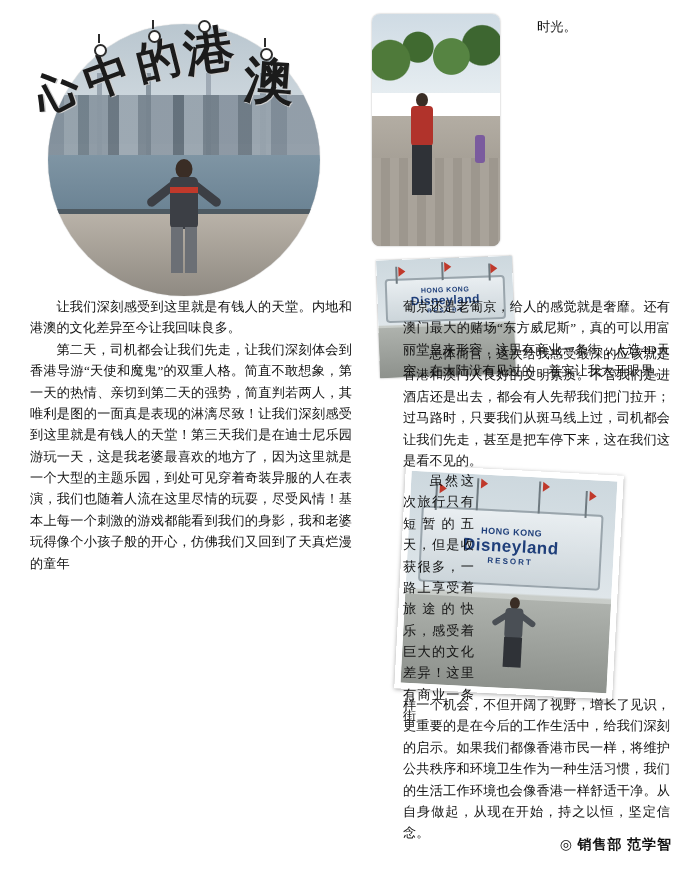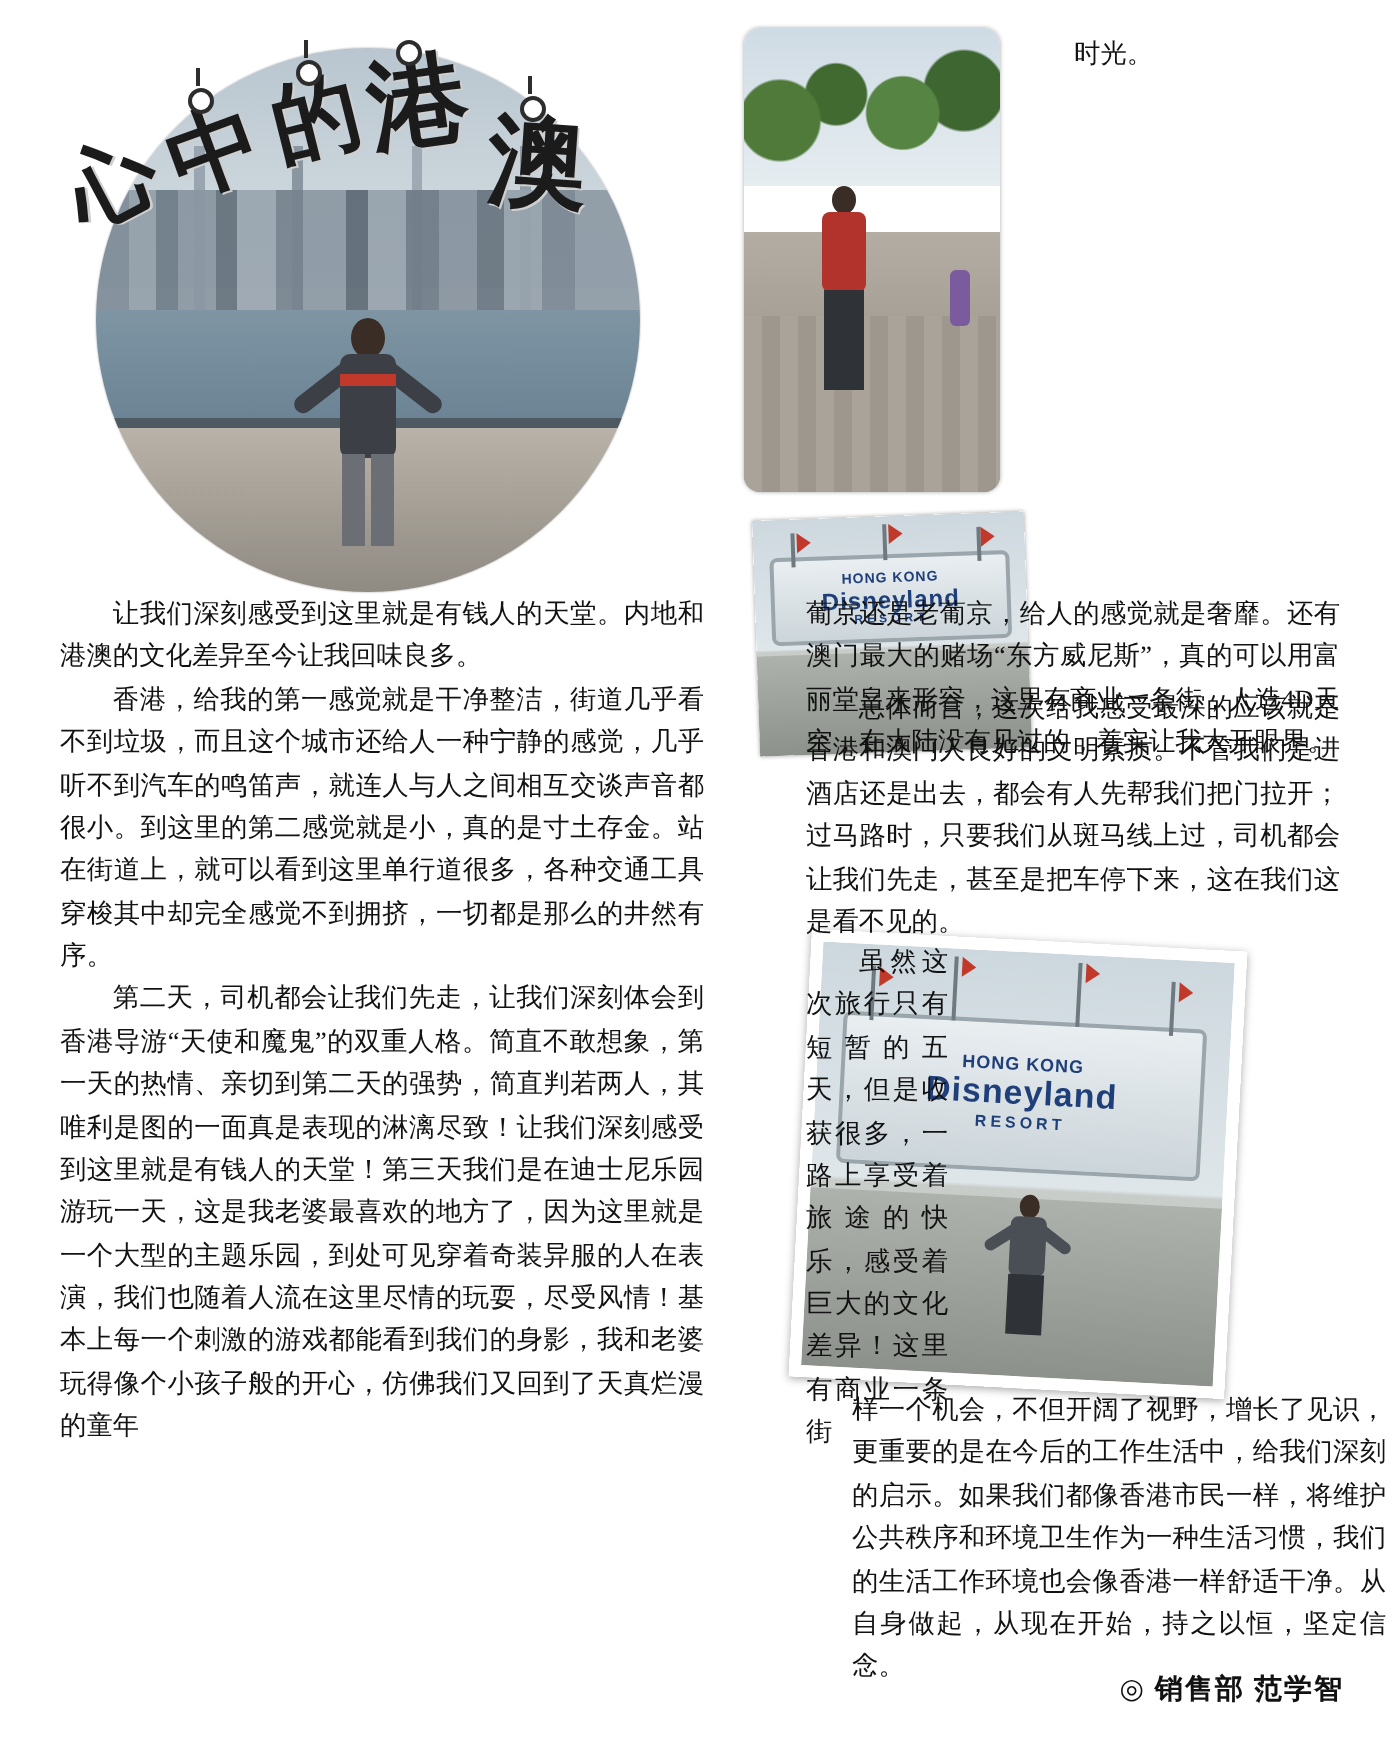--- a/index.html
+++ b/index.html
@@ -321,40 +321,39 @@
     <span class="deco-line" style="left:66px;top:16px;"></span>
     <span class="title-deco" style="left:116px;top:12px;"></span>
     <span class="deco-line" style="left:120px;top:2px;"></span>
     <span class="title-deco" style="left:166px;top:2px;"></span>
     <span class="title-deco" style="left:228px;top:30px;"></span>
     <span class="deco-line" style="left:232px;top:20px;"></span>
   </div>
 
   <div class="col" id="col-left">
     <p>让我们深刻感受到这里就是有钱人的天堂。内地和港澳的文化差异至今让我回味良多。</p>
-    <p>香港，给我的第一感觉就是干净整洁，街道几乎看不到垃圾，而且这个城市还给人一种宁静的感觉，几乎听不到汽车的鸣笛声，就连人与人之间相互交谈声音都很小。到这里的第二感觉就是小，真的是寸土存金。站在街道上，就可以看到这里单行道很多，各种交通工具穿梭其中却完全感觉不到拥挤，一切都是那么的井然有序。</p>
     <p>第二天，司机都会让我们先走，让我们深刻体会到香港导游“天使和魔鬼”的双重人格。简直不敢想象，第一天的热情、亲切到第二天的强势，简直判若两人，其唯利是图的一面真是表现的淋漓尽致！让我们深刻感受到这里就是有钱人的天堂！第三天我们是在迪士尼乐园游玩一天，这是我老婆最喜欢的地方了，因为这里就是一个大型的主题乐园，到处可见穿着奇装异服的人在表演，我们也随着人流在这里尽情的玩耍，尽受风情！基本上每一个刺激的游戏都能看到我们的身影，我和老婆玩得像个小孩子般的开心，仿佛我们又回到了天真烂漫的童年</p>
   </div>
 
   <div class="rc" id="rt-a">
     <p style="text-indent:0">时光。</p>
   </div>
 
 
   <div class="rc" id="rt-c" style="left:378px; top:252px; width:292px;">
     <p style="text-indent:0">葡京还是老葡京，给人的感觉就是奢靡。还有澳门最大的赌场“东方威尼斯”，真的可以用富丽堂皇来形容，这里有商业一条街，人造4D天空，在大陆没有见过的，着实让我大开眼界。</p>
   </div>
 
   <div class="rc" id="rt-d" style="left:378px; top:344px; width:292px;">
     <p>总体而言，这次给我感受最深的应该就是香港和澳门人良好的文明素质。不管我们是进酒店还是出去，都会有人先帮我们把门拉开；过马路时，只要我们从斑马线上过，司机都会让我们先走，甚至是把车停下来，这在我们这是看不见的。</p>
   </div>
 
   <div class="rc" id="rt-e" style="left:378px; top:470px; width:96px;">
     <p>虽然这次旅行只有短暂的五天，但是收获很多，一路上享受着旅途的快乐，感受着巨大的文化差异！这里有商业一条街</p>
   </div>
 
-  <div class="rc" id="rt-f" style="left:378px; top:694px; width:292px;margin-left:23px;">
+  <div class="rc" id="rt-f" style="left:378px; top:694px; width:292px;">
     <p style="text-indent:0">样一个机会，不但开阔了视野，增长了见识，更重要的是在今后的工作生活中，给我们深刻的启示。如果我们都像香港市民一样，将维护公共秩序和环境卫生作为一种生活习惯，我们的生活工作环境也会像香港一样舒适干净。从自身做起，从现在开始，持之以恒，坚定信念。</p>
   </div>
 
   <div class="signature">◎ 销售部 范学智</div>
 
 </div>
 
 </body></html>

